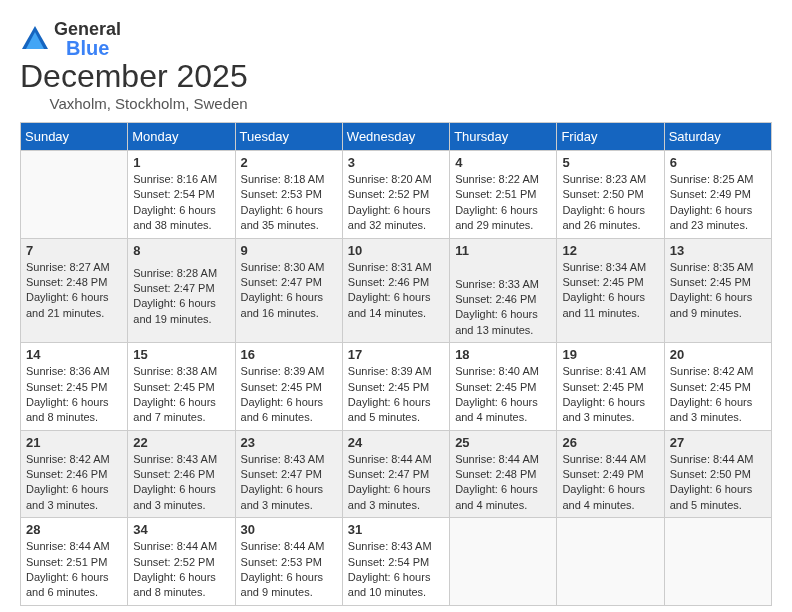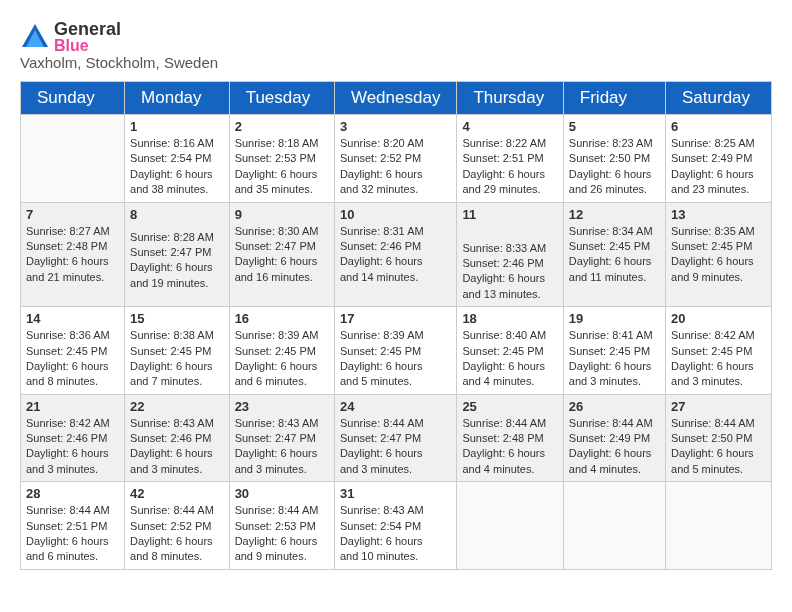--- a/index.html
+++ b/index.html
@@ -25,23 +25,24 @@
       display: flex;
       flex-direction: column;
       line-height: 1;
     }
     .logo-general {
       font-size: 18px;
       font-weight: bold;
       color: #333;
     }
     .logo-blue {
-      font-size: 16px;
+      font-size: 20px;
       font-weight: bold;
-      color: #ec4899;
+      color: #3b82f6;
+      margin-left: 12px;
     }
     .logo-icon {
       width: 30px;
       height: 30px;
       margin-right: 4px;
     }
     .title-block {
       text-align: right;
     }
     .month-title {
@@ -54,23 +55,23 @@
       color: #555;
     }
     .calendar {
       width: 100%;
       border-collapse: collapse;
       font-size: 11px;
     }
     .calendar th {
       background-color: #1565C0;
       color: #fff;
-      padding: 6px 16px;
+      padding: 6px 4px;
       text-align: left;
-      font-size: 17px;
+      font-size: 13px;
       font-weight: normal;
       border: 1px solid #ccc;
     }
     .calendar td {
       border: 1px solid #ccc;
       vertical-align: top;
       padding: 4px 5px;
       width: 107px;
       min-height: 80px;
     }
@@ -101,20 +102,21 @@
     <svg class="logo-icon" viewBox="0 0 30 30">
       <polygon points="15,2 28,25 2,25" fill="#1565C0"></polygon>
       <polygon points="15,8 24,25 6,25" fill="#42A5F5"></polygon>
     </svg>
     <div class="logo-text">
       <span class="logo-general">General</span>
       <span class="logo-blue">Blue</span>
     </div>
   </div>
   <div class="title-block">
+    <div class="month-title">December 2025</div>
     <div class="location">Vaxholm, Stockholm, Sweden</div>
   </div>
 </div>
 
 <table class="calendar">
   <thead>
     <tr>
     <th>Sunday</th>
         <th>Monday</th>
         <th>Tuesday</th>
@@ -325,21 +327,21 @@
       </tr>
       <tr>
         <td>
           <span class="day-num">28</span>
           <div class="day-info" style="white-space: pre-line;">Sunrise: 8:44 AM
 Sunset: 2:51 PM
 Daylight: 6 hours
 and 6 minutes.</div>
         </td>
         <td>
-          <span class="day-num">42</span>
+          <span class="day-num">34</span>
           <div class="day-info" style="white-space: pre-line;">Sunrise: 8:44 AM
 Sunset: 2:52 PM
 Daylight: 6 hours
 and 8 minutes.</div>
         </td>
         <td>
           <span class="day-num">30</span>
           <div class="day-info" style="white-space: pre-line;">Sunrise: 8:44 AM
 Sunset: 2:53 PM
 Daylight: 6 hours

